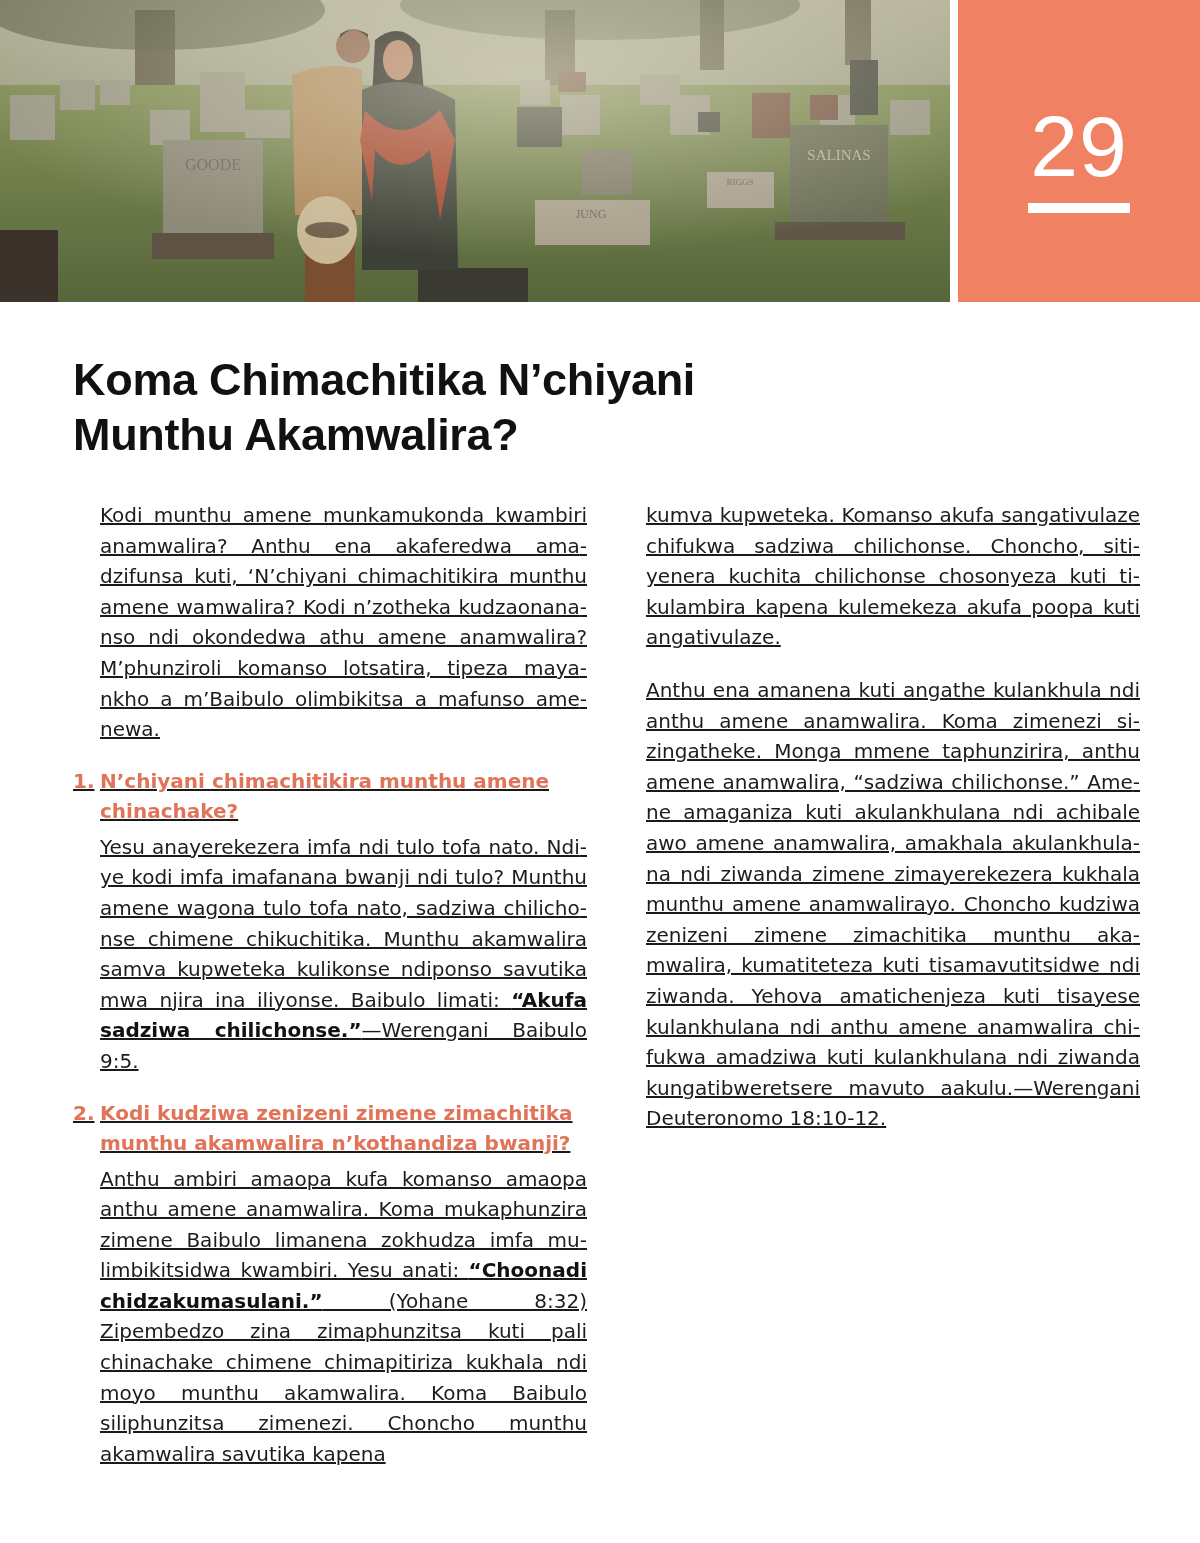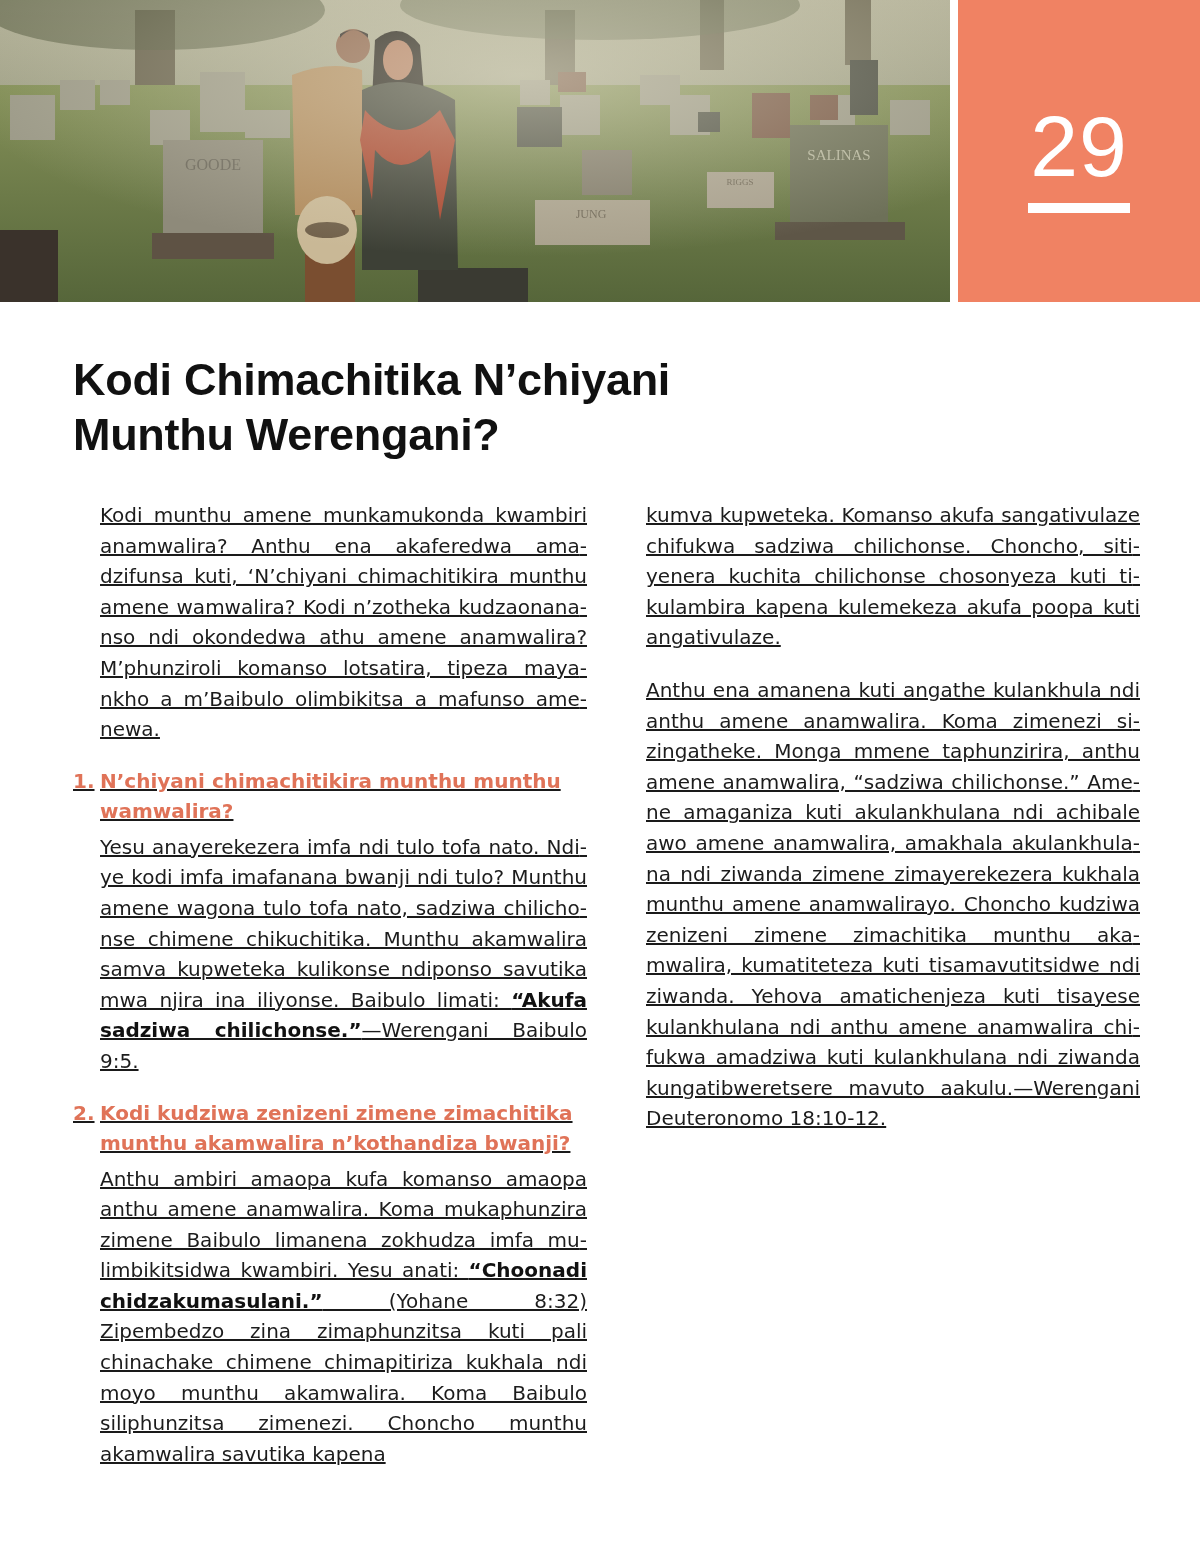--- a/index.html
+++ b/index.html
@@ -149,30 +149,30 @@
     <rect x="0" y="0" width="950" height="302" fill="url(#fog)"></rect>
   </svg>
 </div>
 
 <div class="badge">
   <div class="badge-num">29</div>
   <div class="badge-bar"></div>
 </div>
 
 <h1 class="title">
-  <span>Kodi Chimachitika N’chiyani</span><br>
-  <span>Munthu Werengani?</span>
+  <span>Koma Chimachitika N’chiyani</span><br>
+  <span>Munthu Akamwalira?</span>
 </h1>
 
 <div class="col col-left">
   <p class="para">Kodi munthu amene munkamukonda kwambi­ri anamwalira? Anthu ena akaferedwa ama­dzifunsa kuti, ‘N’chiyani chimachitikira munthu amene wamwalira? Kodi n’zotheka kudzaonana­nso ndi okondedwa athu amene anamwalira? M’phunziroli komanso lotsatira, tipeza maya­nkho a m’Baibulo olimbikitsa a mafunso ame­newa.</p>
 
   <div class="question">
     <span class="q-num">1.</span>
-    <span class="q-text">N’chiyani chimachitikira munthu munthu wamwalira?</span>
+    <span class="q-text">N’chiyani chimachitikira munthu amene chinachake?</span>
   </div>
   <p class="para"><span>Yesu anayerekezera imfa ndi tulo tofa nato. Ndi­ye kodi imfa imafanana bwanji ndi tulo? Munthu amene wagona tulo tofa nato, sadziwa chilicho­nse chimene chikuchitika. Munthu akamwalira samva kupweteka kulikonse ndiponso savutika mwa njira ina iliyonse. Baibulo limati: </span><b>“Akufa sa­dziwa chilichonse.”</b><span>—Werengani Baibulo 9:5.</span></p>
 
   <div class="question">
     <span class="q-num">2.</span>
     <span class="q-text">Kodi kudziwa zenizeni zimene zimachitika munthu akamwalira n’kothandiza bwanji?</span>
   </div>
   <p class="para"><span>Anthu ambiri amaopa kufa komanso amaopa anthu amene anamwalira. Koma mukaphunzi­ra zimene Baibulo limanena zokhudza imfa mu­limbikitsidwa kwambiri. Yesu anati: </span><b>“Choonadi chidzakumasulani.”</b><span> (Yohane 8:32) Zipembedzo zina zimaphunzitsa kuti pali chinachake chime­ne chimapitiriza kukhala ndi moyo munthu aka­mwalira. Koma Baibulo siliphunzitsa zimenezi. Choncho munthu akamwalira savutika kapena</span></p>
 </div>
 

